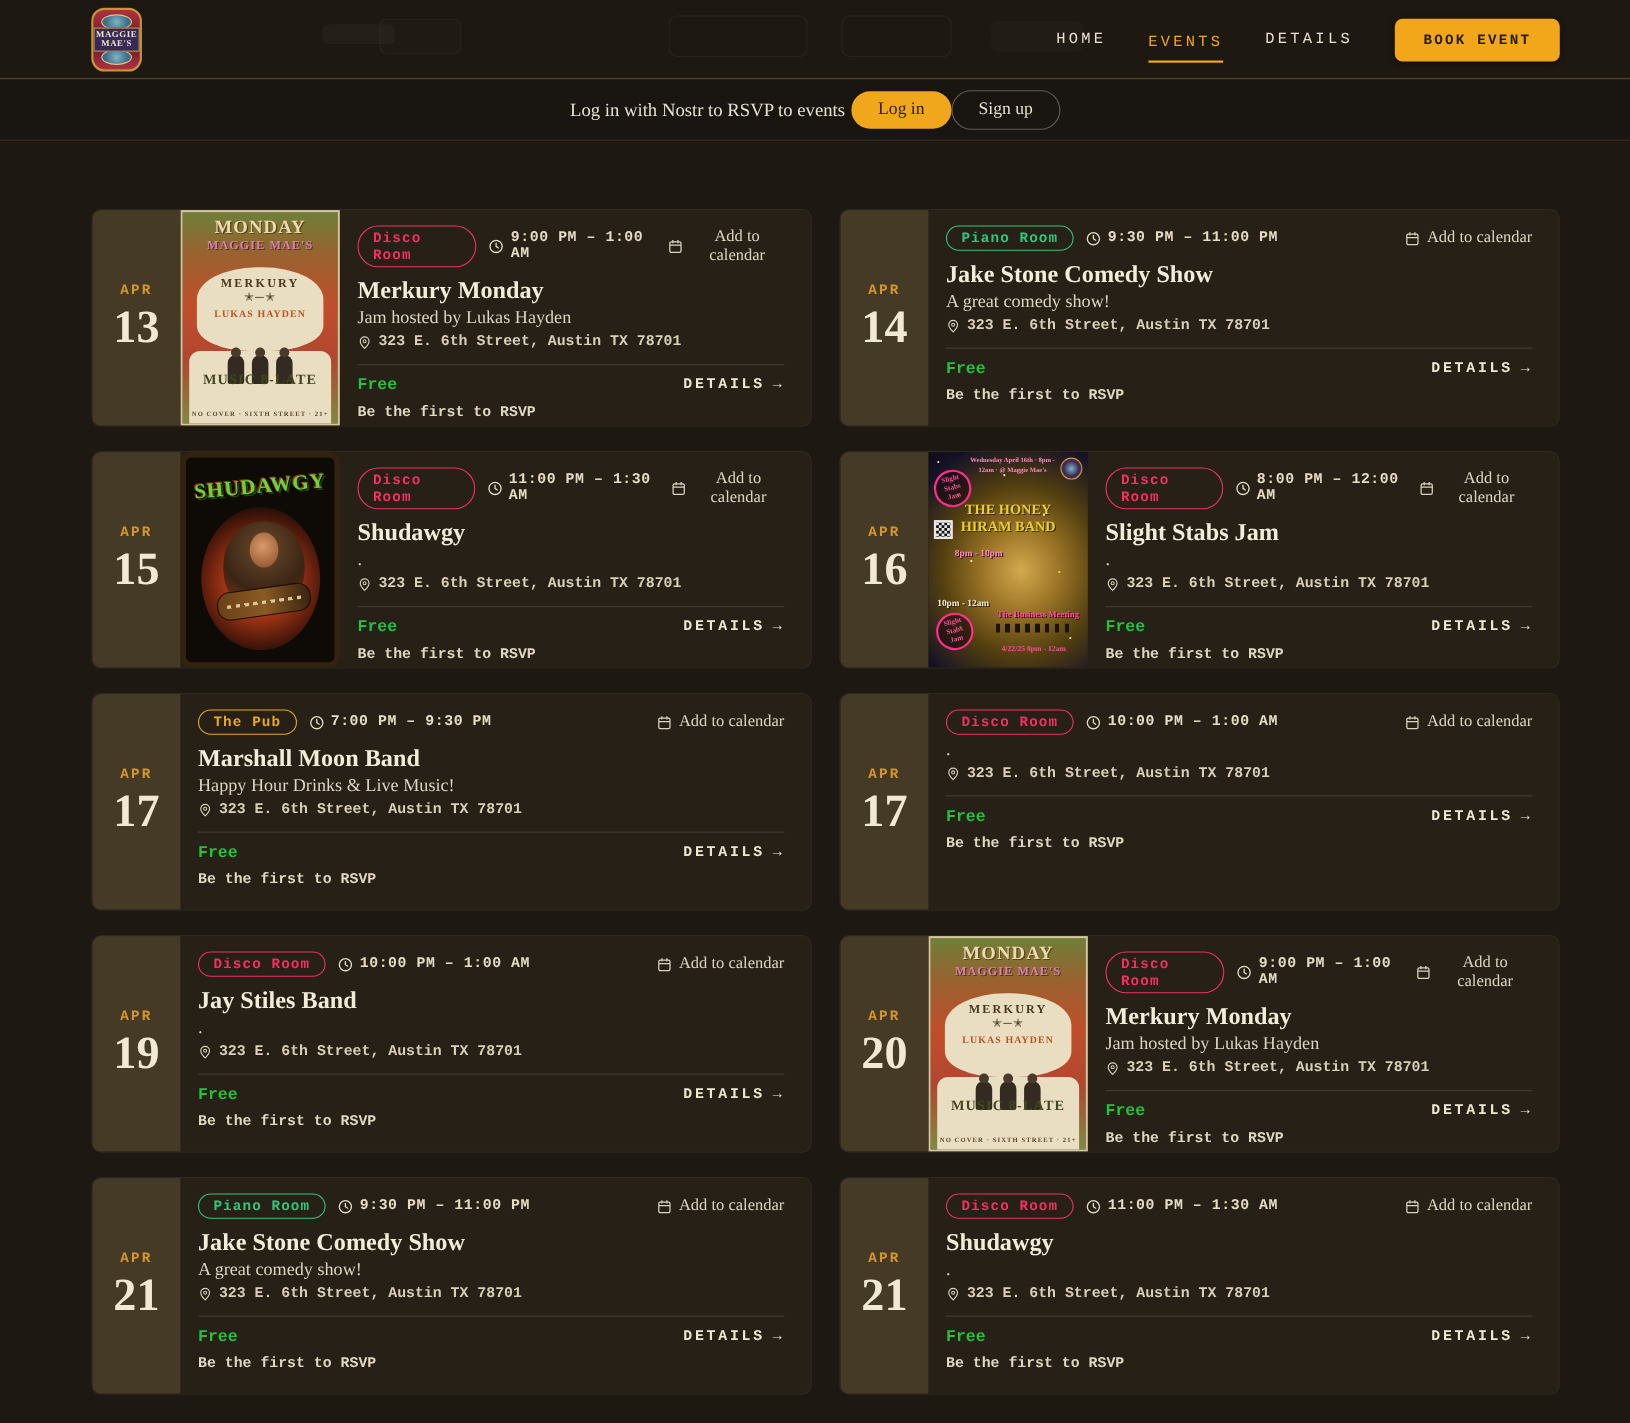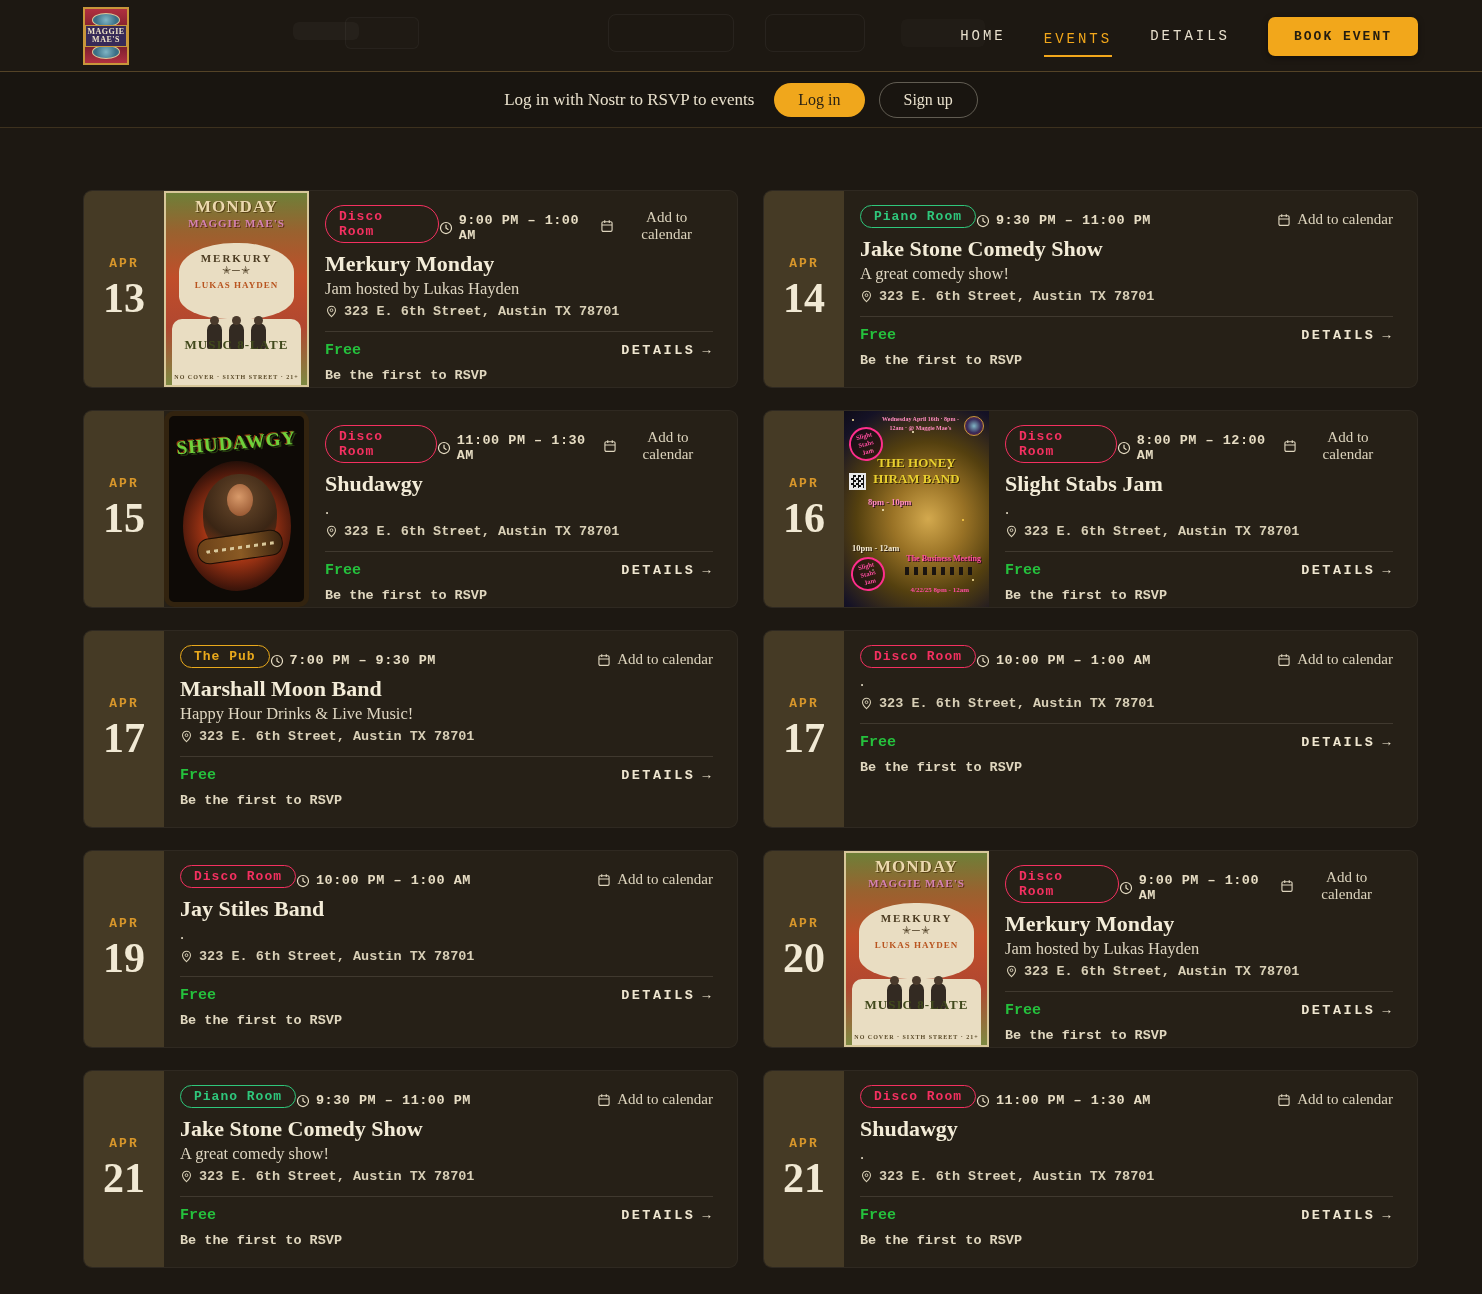--- a/index.html
+++ b/index.html
@@ -12,21 +12,21 @@
   }
   
   .header {
     height:72px; position:relative;
     border-bottom:1px solid rgba(190,150,80,.35);
     display:flex; align-items:center;
   }
   .logo {
     position:absolute; left:83px; top:7px; width:46px; height:58px;
     background:linear-gradient(180deg,#b03040 0%,#8a2430 30%,#7c2030 70%,#b03040 100%);
-    border:2px solid #c8963a; border-radius:0;
+    border:2px solid #c8963a; border-radius:12px;
     display:flex; align-items:center; justify-content:center; cursor:pointer;
   }
   .logo .oval { position:absolute; left:7px; right:7px; height:14px; background:radial-gradient(circle,#7fb4c4 0%,#3a6f86 70%); border-radius:50%; border:1px solid #d8c79a; }
   .logo .oval.top { top:4px; } .logo .oval.bottom { bottom:4px; }
   .logo .band {
     position:relative; z-index:2; background:#372a58; border:1px solid #c8963a;
     width:42px; text-align:center; padding:2px 0; line-height:1.05;
   }
   .logo .band span { display:block; color:#efe4c8; font-size:8px; font-weight:bold; letter-spacing:.5px; }
   .ghost { position:absolute; border-radius:6px; }
@@ -44,21 +44,21 @@
   .nav-link.active { color:#f2a71b; border-bottom:2px solid #f2a71b; padding-bottom:8px; margin-bottom:-10px; }
   .book-btn {
     font-family:"Liberation Mono", monospace; font-size:13px; font-weight:bold; letter-spacing:2px;
     background:#f2a71b; color:#241d10; border:none; border-radius:7px;
     padding:12px 26px; cursor:pointer; box-shadow:0 2px 6px rgba(0,0,0,.4);
   }
   
   .login-bar {
     height:56px; background:#191510;
     border-bottom:1px solid rgba(190,150,80,.22);
-    display:flex; align-items:center; justify-content:center; gap:14px;
+    display:flex; align-items:center; justify-content:center; gap:0;
   }
   .login-msg { font-size:17px; color:#e9e1cd; margin-right:6px; }
   .pill { font-family:"Liberation Serif", serif; font-size:16px; border-radius:999px; padding:8px 24px; cursor:pointer; }
   .pill.login { background:#f0a71c; color:#2a2214; border:none; }
   .pill.signup { background:transparent; color:#e9e1cd; border:1px solid rgba(233,225,205,.35); }
   
   .events-grid {
     margin:62px 64px 0 83px; width:1335px;
     display:grid; grid-template-columns:655px 655px; grid-auto-rows:198px;
     column-gap:25px; row-gap:22px;
@@ -68,21 +68,21 @@
     display:flex; overflow:hidden;
   }
   .date-panel {
     width:80px; flex:0 0 80px; background:#453a25;
     display:flex; flex-direction:column; align-items:center; justify-content:center;
   }
   .date-month { font-family:"Liberation Mono", monospace; font-size:13px; font-weight:bold; letter-spacing:2px; color:#d8962a; }
   .date-day { font-size:42px; font-weight:bold; color:#f1e9d4; line-height:1.1; margin-top:4px; }
   .poster { width:145px; flex:0 0 145px; position:relative; overflow:hidden; cursor:pointer; }
   .content { flex:1; padding:14px 24px 12px 16px; position:relative; }
-  .top-row { display:flex; align-items:flex-end; }
+  .top-row { display:flex; align-items:center; gap:11px; }
   .badge {
     font-family:"Liberation Mono", monospace; font-size:13px; font-weight:bold; letter-spacing:1px;
     border:1.5px solid currentColor; border-radius:999px; padding:3px 13px; background:transparent;
   }
   .time { display:flex; align-items:center; gap:6px; font-family:"Liberation Mono", monospace; font-size:13.5px; font-weight:bold; color:#e6dcc3; letter-spacing:.5px; }
   .add-cal {
     margin-left:auto; display:flex; align-items:center; gap:6px;
     background:none; border:none; cursor:pointer;
     font-family:"Liberation Serif", serif; font-size:15px; color:#ddd4bd;
   }

